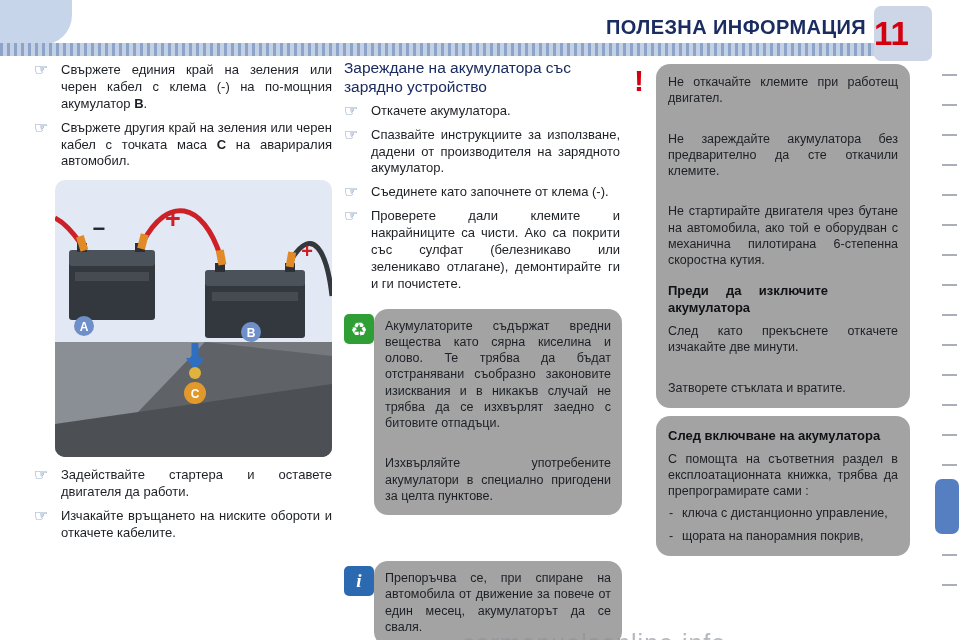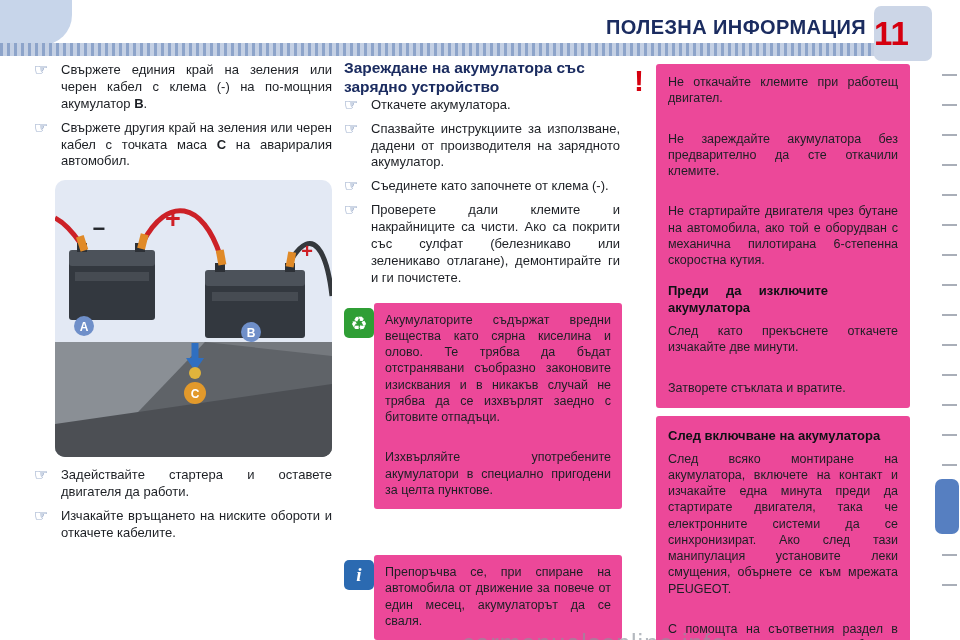--- a/index.html
+++ b/index.html
@@ -33,43 +33,43 @@
   .col-right { position:absolute; left:630px; top:64px; width:280px; }
 
   
   .hand-list { list-style:none; }
   .hand-list li { position:relative; padding:0 2px 0 27px; margin-bottom:7px;
     font-size:13px; line-height:1.3; text-align:justify; }
   .hand { position:absolute; left:0; top:-2px; font-size:16px; color:#46669f;
     font-family:"DejaVu Sans", sans-serif; }
 
   
-  .mid-heading { font-size:15.5px; line-height:1.25; font-weight:bold;
-    color:#1b2c60; margin-bottom:0; padding-right:26px; }
+  .mid-heading { font-size:15.5px; line-height:1.25; font-weight:normal;
+    color:#1b2c60; margin-bottom:6px; padding-right:26px; }
 
   
   .diagram { width:277px; height:277px; margin:10px 0 10px 21px;
     border-radius:10px; overflow:hidden; }
   .diagram svg { display:block; width:100%; height:100%; }
 
   
   .icon-box, .panel { display:flex; }
   .icon-box { margin-top:16px; }
   .icon-box.info { margin-top:46px; }
   .strip { flex:0 0 30px; position:relative; }
   .panel .strip { flex:0 0 26px; }
   .icon-sq { position:absolute; left:0; top:5px; width:30px; height:30px;
     border-radius:5px; color:#fff; display:flex; align-items:center;
     justify-content:center; font-family:"DejaVu Sans", sans-serif; }
   .icon-sq.green { background:#2f9e35; font-size:19px; }
   .icon-sq.blue  { background:#2b6ab1; font-size:19px; font-weight:bold;
     font-style:italic; font-family:"Liberation Serif", serif; }
   .warn-glyph { position:absolute; left:4px; top:0px; font-size:30px;
     font-weight:bold; color:#d5000f; }
-  .box-body { flex:1; background:#ec4899; border-radius:3px;
+  .box-body { flex:1; background:#a3a3a3; border-radius:14px;
     padding:9px 11px 11px; font-size:12.5px; line-height:1.3; text-align:justify; }
   .panel .box-body { padding:10px 12px 12px; }
   .box-body p + p { margin-top:24px; }
   .box-body h3 { font-size:13px; line-height:1.3; color:#0f1115; margin:15px 0 6px; }
   .box-body h3:first-child { margin-top:2px; }
   .box-body h3.narrow { padding-right:70px; }
   .panel + .panel { margin-top:8px; }
 
   .dash-list { list-style:none; margin-top:2px; }
   .dash-list li { display:flex; margin-top:6px; }
@@ -233,21 +233,20 @@
       <h3 class="narrow">Преди да изключите акумулатора</h3>
       <p>След като прекъснете откачете изчакайте две минути.</p>
       <p>Затворете стъклата и вратите.</p>
     </div>
   </div>
 
   <div class="panel">
     <div class="strip"></div>
     <div class="box-body">
       <h3>След включване на акумулатора</h3>
-      <p>След всяко монтиране на акумулатора, включете на контакт и изчакайте една минута преди да стартирате двигателя, така че електронните системи да се синхронизират. Ако след тази манипулация установите леки смущения, обърнете се към мрежата PEUGEOT.</p>
       <p>С помощта на съответния раздел в експлоатационната книжка, трябва да препрограмирате сами :</p>
       <ul class="dash-list">
         <li>
           <span class="dash">-</span>
           <span>ключа с дистанционно управление,</span>
         </li>
         <li>
           <span class="dash">-</span>
           <span>щората на панорамния покрив,</span>
         </li>

